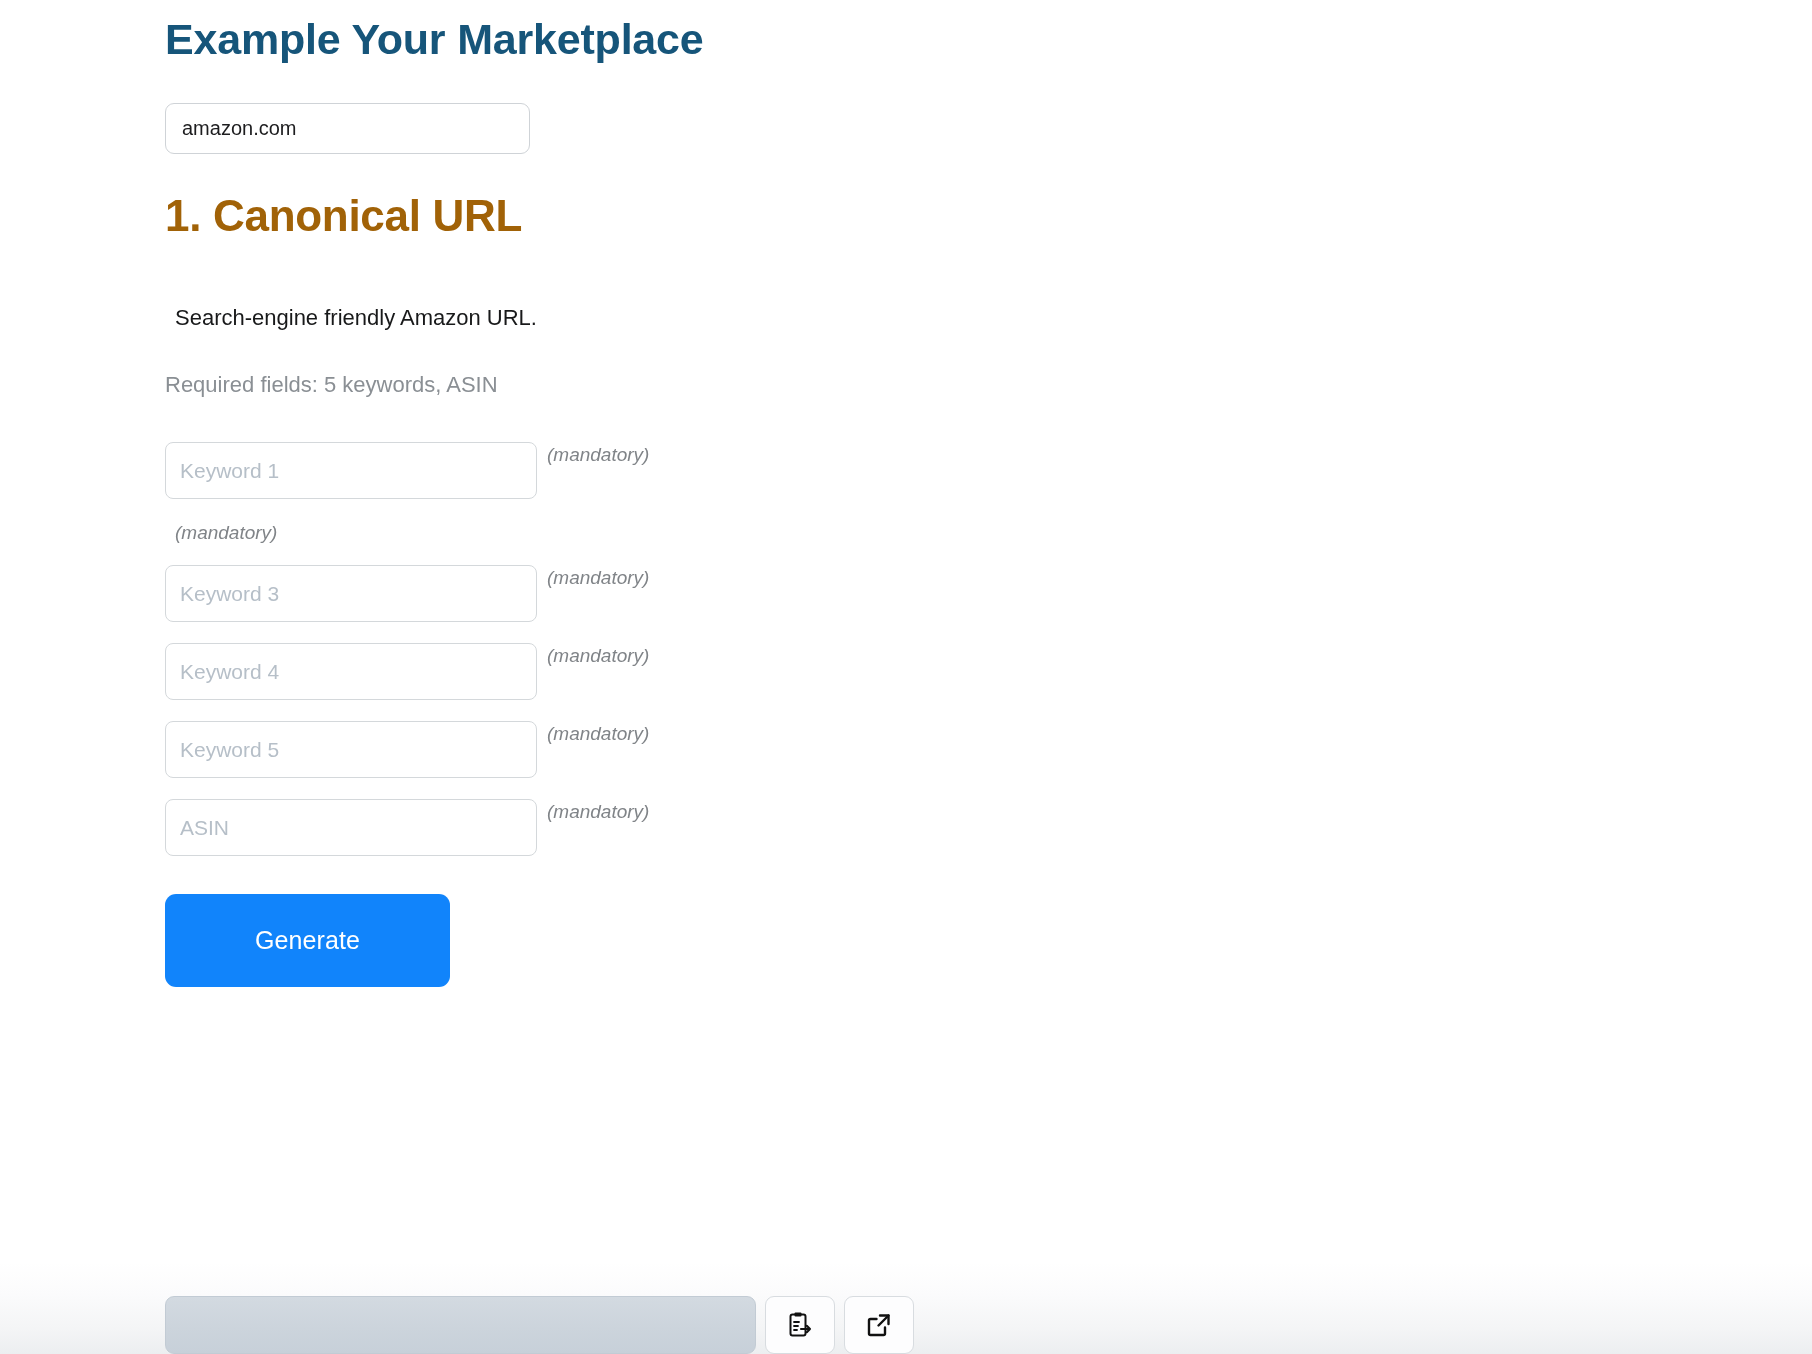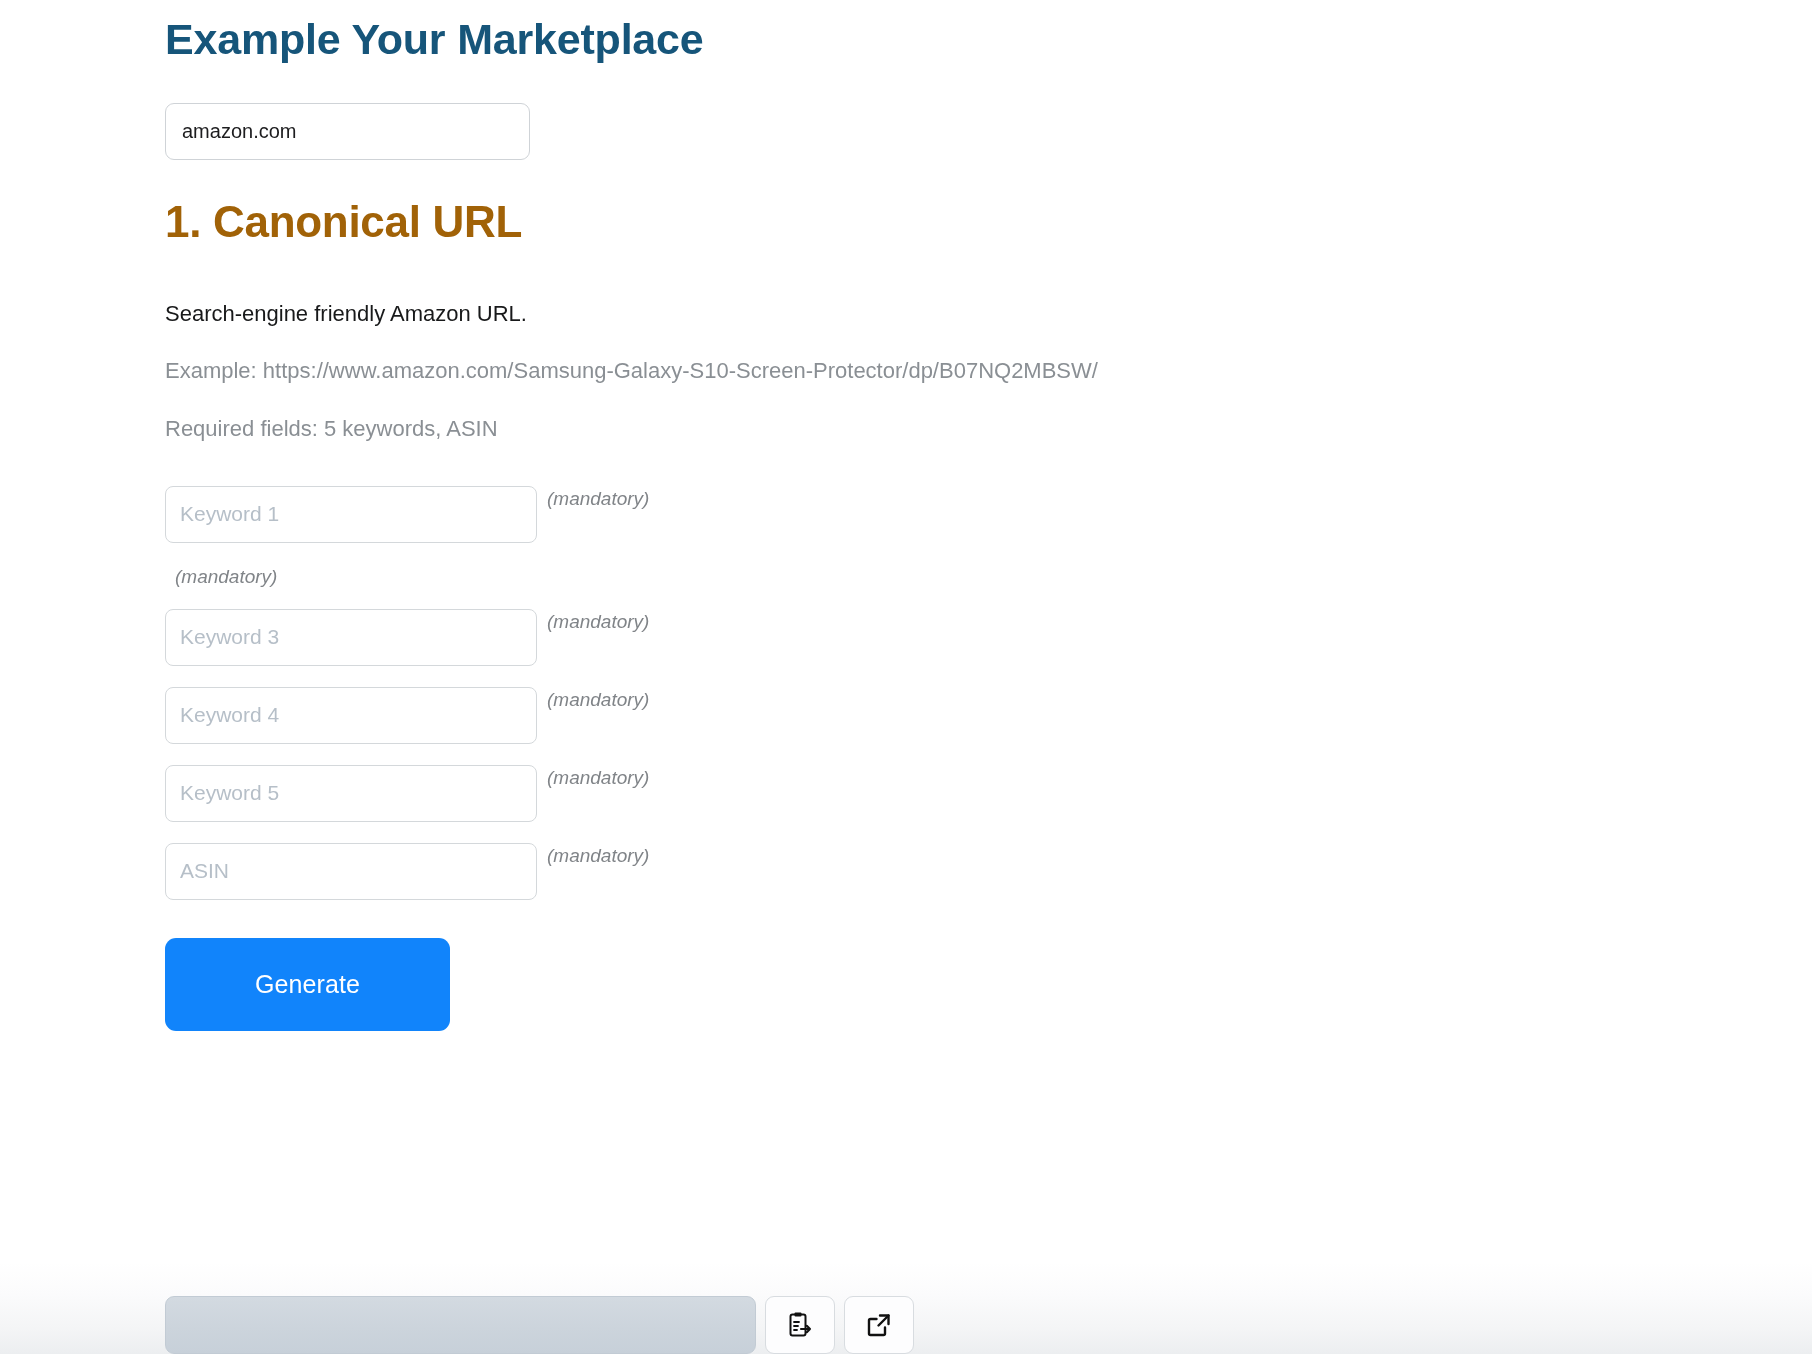--- a/index.html
+++ b/index.html
@@ -44,21 +44,21 @@
     color: #16557a;
     letter-spacing: -0.2px;
   }
 
   .marketplace-select-wrap {
     margin-top: 38px;
   }
 
   .marketplace-select {
     width: 365px;
-    height: 57px;
+    height: 51px;
     border: 1px solid #cfd3d7;
     border-radius: 9px;
     background: #ffffff;
     color: #1d1d1f;
     font-size: 20px;
     font-family: "Liberation Sans", sans-serif;
     padding: 8px 16px;
     line-height: 55px;
     display: flex;
     align-items: center;
@@ -71,21 +71,21 @@
     margin: 0;
     padding-top: 36px;
     font-size: 44px;
     line-height: 1.16;
     font-weight: 700;
     color: #a16207;
     letter-spacing: -0.3px;
   }
 
   p.desc {
-    margin: 0;
+    margin: 10px;
     padding-top: 52px;
     font-size: 22px;
     line-height: 1.35;
     color: #18191a;
   }
 
   p.muted {
     margin: 0;
     padding-top: 28px;
     font-size: 22px;
@@ -192,21 +192,20 @@
     <h1 class="page-title">Example Your Marketplace</h1>
 
     <div class="marketplace-select-wrap">
       <div class="marketplace-select">amazon.com</div>
     </div>
 
     <h2 class="section-title">1. Canonical URL</h2>
 
     <p class="desc">Search-engine friendly Amazon URL.</p>
 
-    <p class="muted">Example: https://www.amazon.com/Samsung-Galaxy-S10-Screen-Protector/dp/B07NQ2MBSW/</p>
 
     <p class="muted">Required fields: 5 keywords, ASIN</p>
 
     <div class="fields">
 
       <div class="field-row">
         <input class="field-input" type="text" placeholder="Keyword 1" style="">
         <span class="mandatory">(mandatory)</span>
       </div>
 

